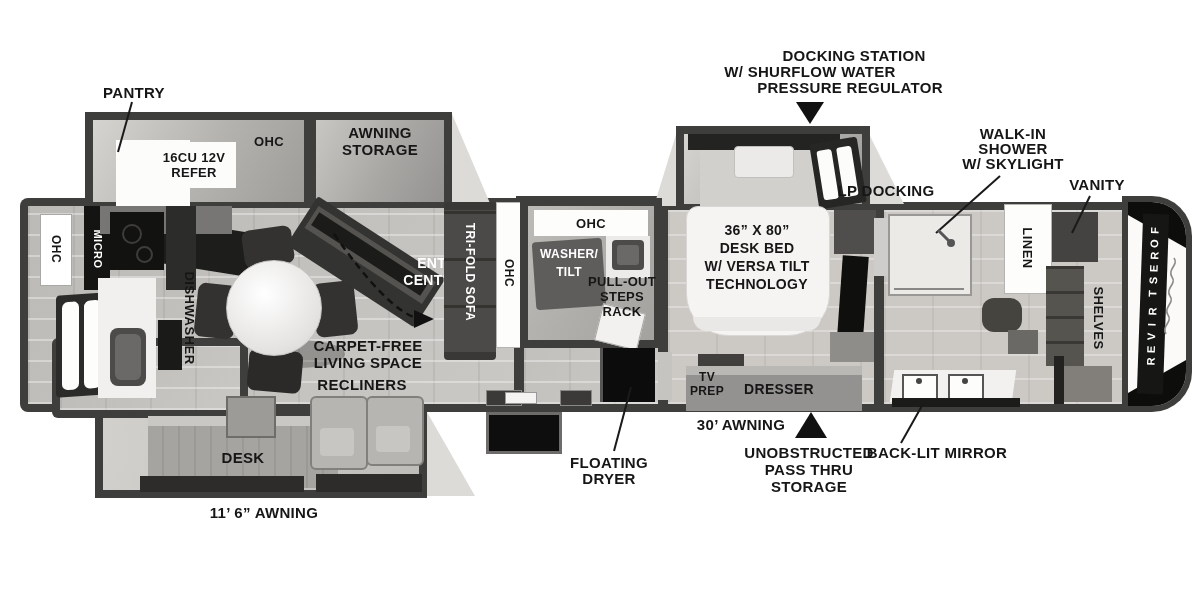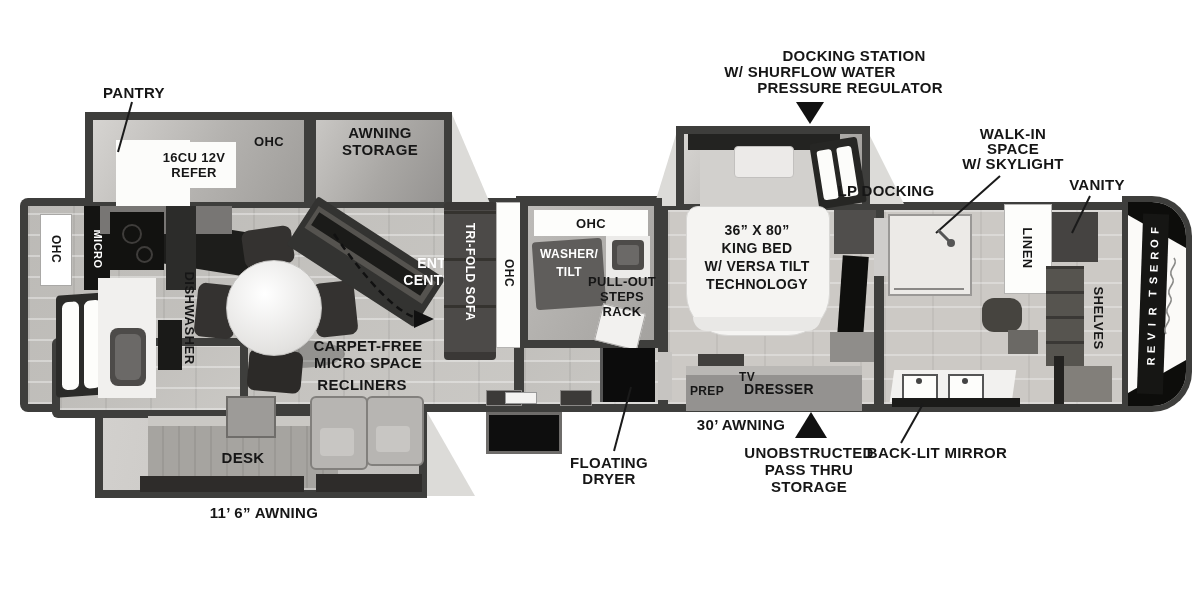--- a/index.html
+++ b/index.html
@@ -108,21 +108,21 @@
   <div class="abs" style="left:226px;top:260px;width:94px;height:94px;border-radius:50%;background:radial-gradient(circle at 40% 35%,#ffffff,#e3e2e0 70%,#cfcecb);border:1px solid #c5c4c2"></div>
 
   <div class="abs" style="left:318px;top:196px;width:152px;height:58px;background:#333331;transform:rotate(33deg);transform-origin:left top;border-radius:3px">
     <div class="abs" style="left:6px;top:8px;width:140px;height:26px;background:#55534f"></div>
     <div class="abs" style="left:10px;top:13px;width:130px;height:15px;background:#1b1b19"></div>
   </div>
   <div class="lbl s14 wht" style="left:433px;top:263px">ENT.</div>
   <div class="lbl s14 wht" style="left:433px;top:280px">CENTER</div>
 
   <div class="lbl s15" style="left:368px;top:345px">CARPET-FREE</div>
-  <div class="lbl s15" style="left:368px;top:362px">MICRO SPACE</div>
+  <div class="lbl s15" style="left:368px;top:362px">LIVING SPACE</div>
   <div class="lbl s15" style="left:362px;top:384px">RECLINERS</div>
 
   <div class="abs" style="left:444px;top:202px;width:52px;height:142px;background:repeating-linear-gradient(0deg,#4c4a48 0 44px,#35332f 44px 47px);border-top:8px solid #3a3836;border-bottom:8px solid #3a3836;border-radius:4px"></div>
   <div class="vlab s12 wht" style="left:470px;top:272px">TRI-FOLD SOFA</div>
   <div class="abs" style="left:496px;top:202px;width:26px;height:144px;background:#fdfdfb;border:1px solid #b5b4b2"></div>
   <div class="vlab s12" style="left:509px;top:273px">OHC</div>
 
   <div class="abs" style="left:148px;top:416px;width:190px;height:62px;background:repeating-linear-gradient(90deg,#a6a4a0 0 14px,#9b9995 14px 16px);border-top:10px solid #cac8c4"></div>
   <div class="lbl s15" style="left:243px;top:457px">DESK</div>
   <div class="abs" style="left:140px;top:476px;width:164px;height:16px;background:#2e2c2a"></div>
@@ -163,29 +163,29 @@
   <div class="abs" style="left:700px;top:150px;width:120px;height:62px;background:#d2d0cd"></div>
   <div class="abs" style="left:734px;top:146px;width:58px;height:30px;background:#eceae8;border:1px solid #c2c0be;border-radius:4px"></div>
   <div class="abs" style="left:814px;top:140px;width:48px;height:66px;background:#262624;border-radius:3px;transform:rotate(-9deg)">
     <div class="abs" style="left:6px;top:8px;width:15px;height:50px;background:#fcfcfa;border-radius:3px"></div>
     <div class="abs" style="left:26px;top:8px;width:15px;height:50px;background:#fcfcfa;border-radius:3px"></div>
   </div>
   <div class="abs" style="left:686px;top:206px;width:142px;height:128px;background:#f5f4f2;border:1px solid #d8d7d5;border-radius:12px 12px 42px 42px">
     <div class="abs" style="left:6px;bottom:4px;width:128px;height:14px;background:#e9e8e6;border-radius:0 0 36px 36px"></div>
   </div>
   <div class="lbl s14" style="left:757px;top:230px">36” X 80”</div>
-  <div class="lbl s14" style="left:757px;top:248px">KING BED</div>
+  <div class="lbl s14" style="left:757px;top:248px">DESK BED</div>
   <div class="lbl s14" style="left:757px;top:266px">W/ VERSA TILT</div>
   <div class="lbl s14" style="left:757px;top:284px">TECHNOLOGY</div>
   <div class="abs" style="left:834px;top:210px;width:42px;height:44px;background:#504e4c"></div>
   <div class="abs" style="left:840px;top:256px;width:26px;height:80px;background:#0f0f0d;transform:rotate(4deg)"></div>
   <div class="abs" style="left:830px;top:332px;width:44px;height:30px;background:#8f8d8a"></div>
   <div class="abs" style="left:698px;top:354px;width:46px;height:12px;background:#413f3d"></div>
   <div class="abs" style="left:686px;top:366px;width:176px;height:36px;background:#949290;border-top:9px solid #bab8b5"></div>
-  <div class="lbl s12" style="left:747px;top:377px">TV</div>
+  <div class="lbl s12" style="left:707px;top:377px">TV</div>
   <div class="lbl s12" style="left:707px;top:391px">PREP</div>
   <div class="lbl s14" style="left:779px;top:389px">DRESSER</div>
 
   <div class="abs" style="left:874px;top:218px;width:14px;height:58px;background:#cfcdcb"></div>
   <div class="abs" style="left:888px;top:214px;width:80px;height:78px;background:#eceae7;border:2px solid #9a9896">
     <div class="abs" style="left:4px;bottom:4px;width:70px;height:0;border-top:2px solid #8a8886"></div>
   </div>
   <div class="abs" style="left:1004px;top:204px;width:46px;height:88px;background:#fdfdfb;border:1px solid #b5b4b2"></div>
   <div class="vlab s13" style="left:1027px;top:248px">LINEN</div>
   <div class="abs" style="left:1052px;top:212px;width:46px;height:50px;background:#454341"></div>
@@ -225,21 +225,21 @@
     </div>
 
   <div class="lbl s15" style="left:134px;top:92px">PANTRY</div>
 
   <div class="lbl s15" style="left:854px;top:55px">DOCKING STATION</div>
   <div class="lbl s15" style="left:810px;top:71px">W/ SHURFLOW WATER</div>
   <div class="lbl s15" style="left:850px;top:87px">PRESSURE REGULATOR</div>
   <div class="tri-dn" style="left:796px;top:102px"></div>
 
   <div class="lbl s15" style="left:1013px;top:133px">WALK-IN</div>
-  <div class="lbl s15" style="left:1013px;top:148px">SPACE</div>
+  <div class="lbl s15" style="left:1013px;top:148px">SHOWER</div>
   <div class="lbl s15" style="left:1013px;top:163px">W/ SKYLIGHT</div>
 
   <div class="lbl s15" style="left:1097px;top:184px">VANITY</div>
   <div class="lbl s15" style="left:886px;top:190px">LP DOCKING</div>
 
   <div class="lbl s15" style="left:937px;top:452px">BACK-LIT MIRROR</div>
 
   <div class="lbl s15" style="left:609px;top:462px">FLOATING</div>
   <div class="lbl s15" style="left:609px;top:478px">DRYER</div>
 

